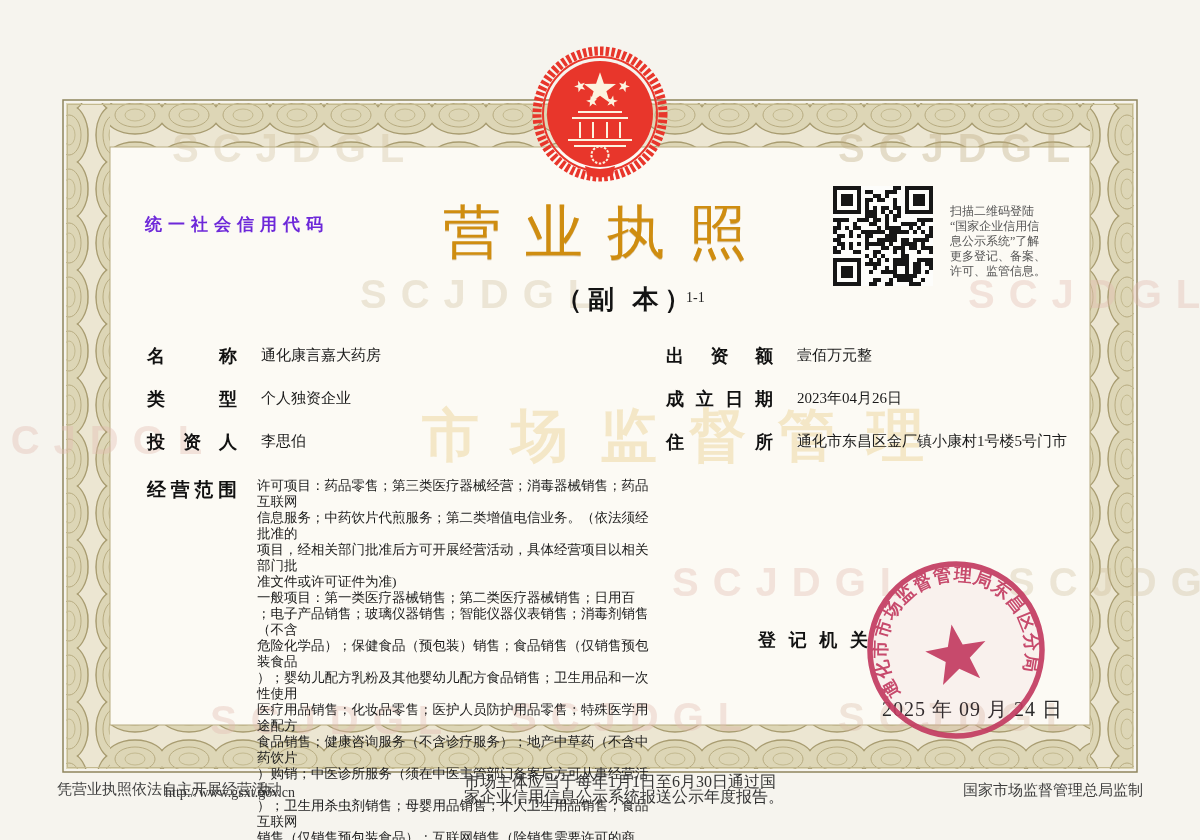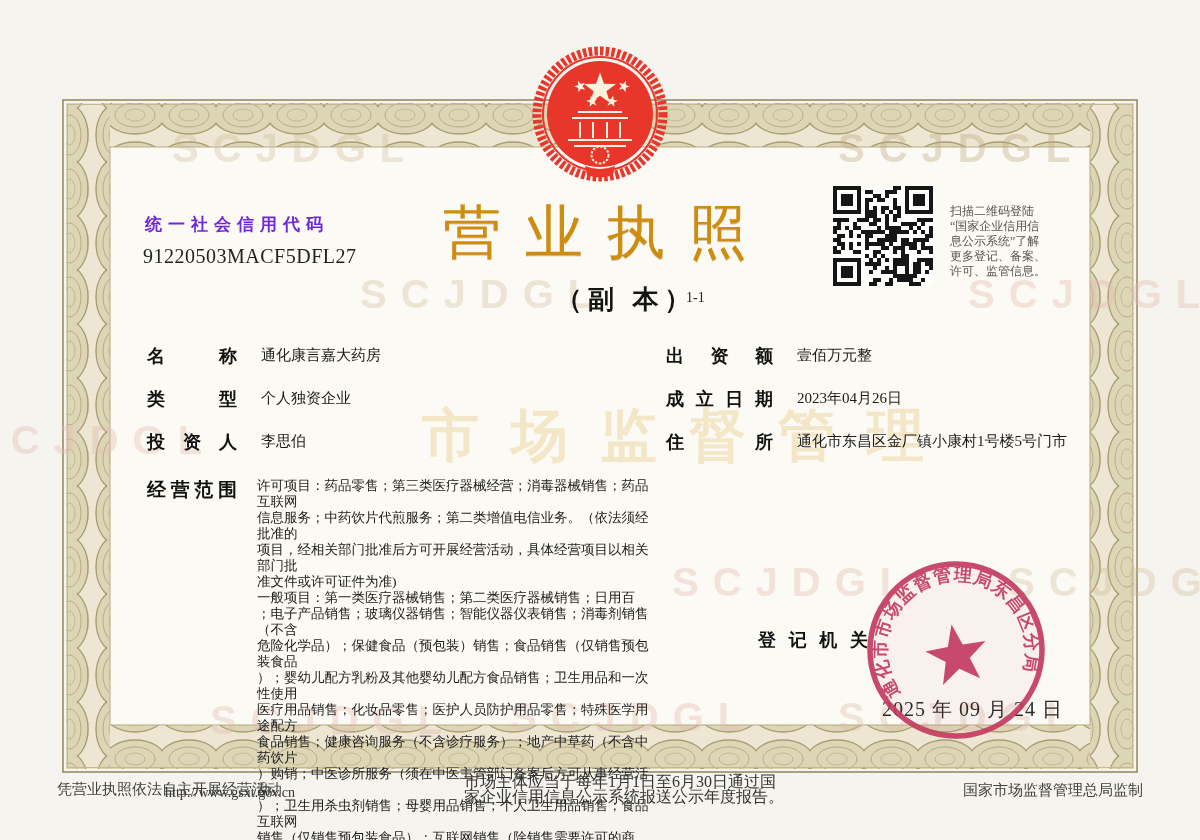--- a/index.html
+++ b/index.html
@@ -117,21 +117,20 @@
         <path d="M -22,-2 L 22,-2"></path>
         <path d="M -20,8 L -20,24 M -7,8 L -7,24 M 7,8 L 7,24 M 20,8 L 20,24"></path>
         <path d="M -32,26 L 32,26"></path>
         <path d="M -26,32 L 26,32"></path>
       </g>
       <circle cy="41" r="8.5" fill="none" stroke="#fcf3df" stroke-width="2" stroke-dasharray="2.5 1.5"></circle>
       <path d="M -15,52 Q 0,58 15,52 L 13,61 Q 0,66 -13,61 Z" fill="#e8362b"></path>
     </svg>
 
     <div class="abs credit-label">统一社会信用代码</div>
-    <div class="abs credit-code">91220503MACF5DFL27</div>
     <div class="abs title">营业执照</div>
     <div class="abs subtitle">（副  本）</div>
     <div class="abs page-no">1-1</div>
 
     <svg id="qr" class="qr-svg" width="100" height="100">
         <rect x="0" y="0" width="100" height="100" fill="#fdfdfb"></rect>
         <rect x="60" y="0" width="4" height="4" fill="#161616"></rect>
         <rect x="64" y="0" width="4" height="4" fill="#161616"></rect>
         <rect x="32" y="4" width="4" height="4" fill="#161616"></rect>
         <rect x="36" y="4" width="4" height="4" fill="#161616"></rect>

